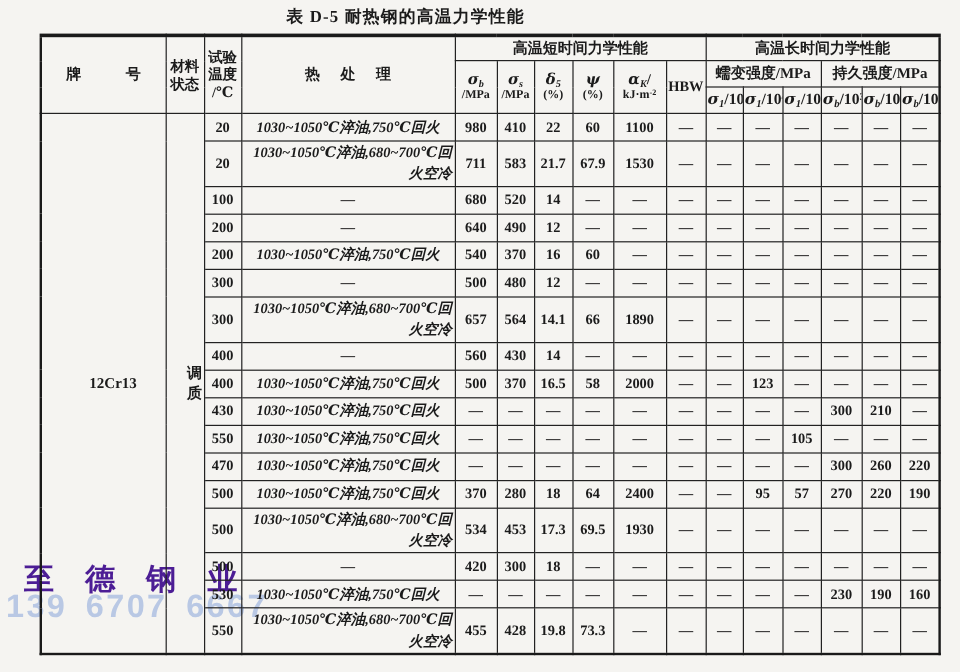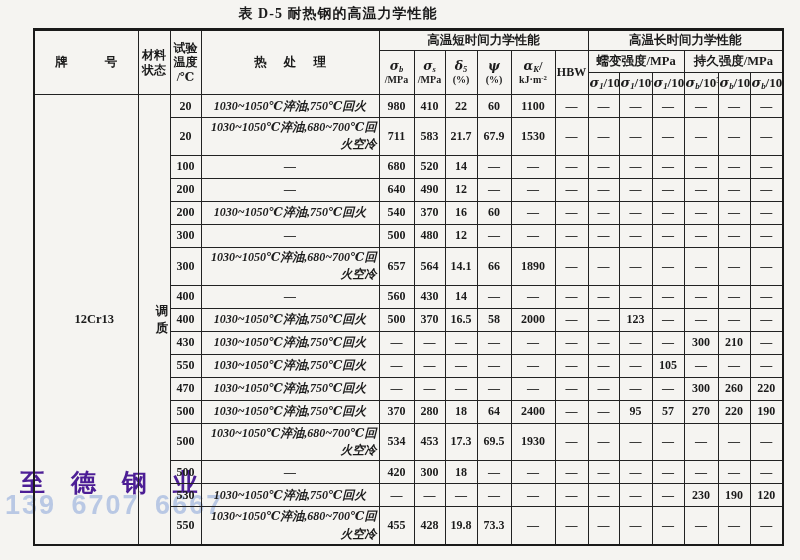--- a/index.html
+++ b/index.html
@@ -388,21 +388,21 @@
           <td class="val">—</td>
           <td class="val">—</td>
           <td class="val">—</td>
           <td class="val">—</td>
           <td class="val">—</td>
           <td class="val">—</td>
           <td class="val">—</td>
           <td class="val">—</td>
           <td class="val">230</td>
           <td class="val">190</td>
-          <td class="val">120</td>
+          <td class="val">160</td>
         </tr>
         <tr class="double">
           <td class="temp">550</td>
           <td class="heat long">1030~1050℃淬油,680~700℃回火空冷</td>
           <td class="val">455</td>
           <td class="val">428</td>
           <td class="val">19.8</td>
           <td class="val">73.3</td>
           <td class="val">—</td>
           <td class="val">—</td>

